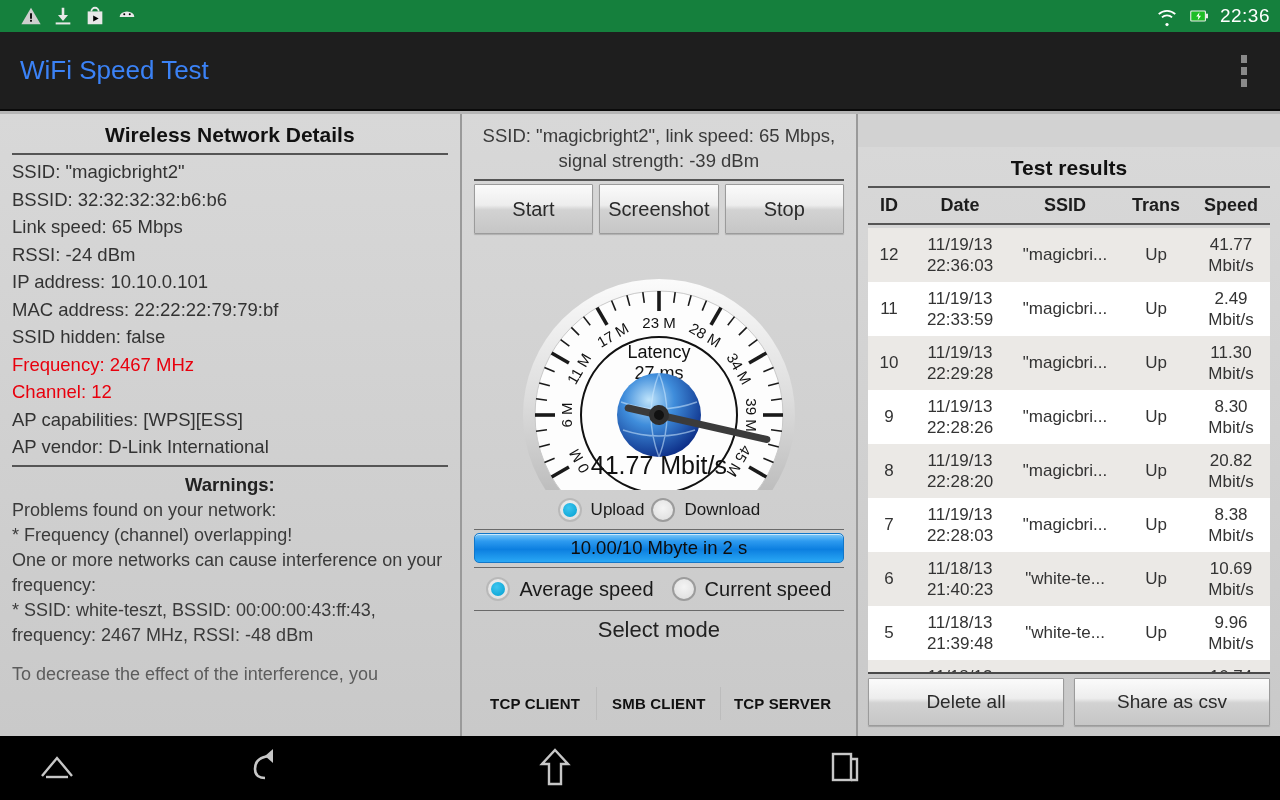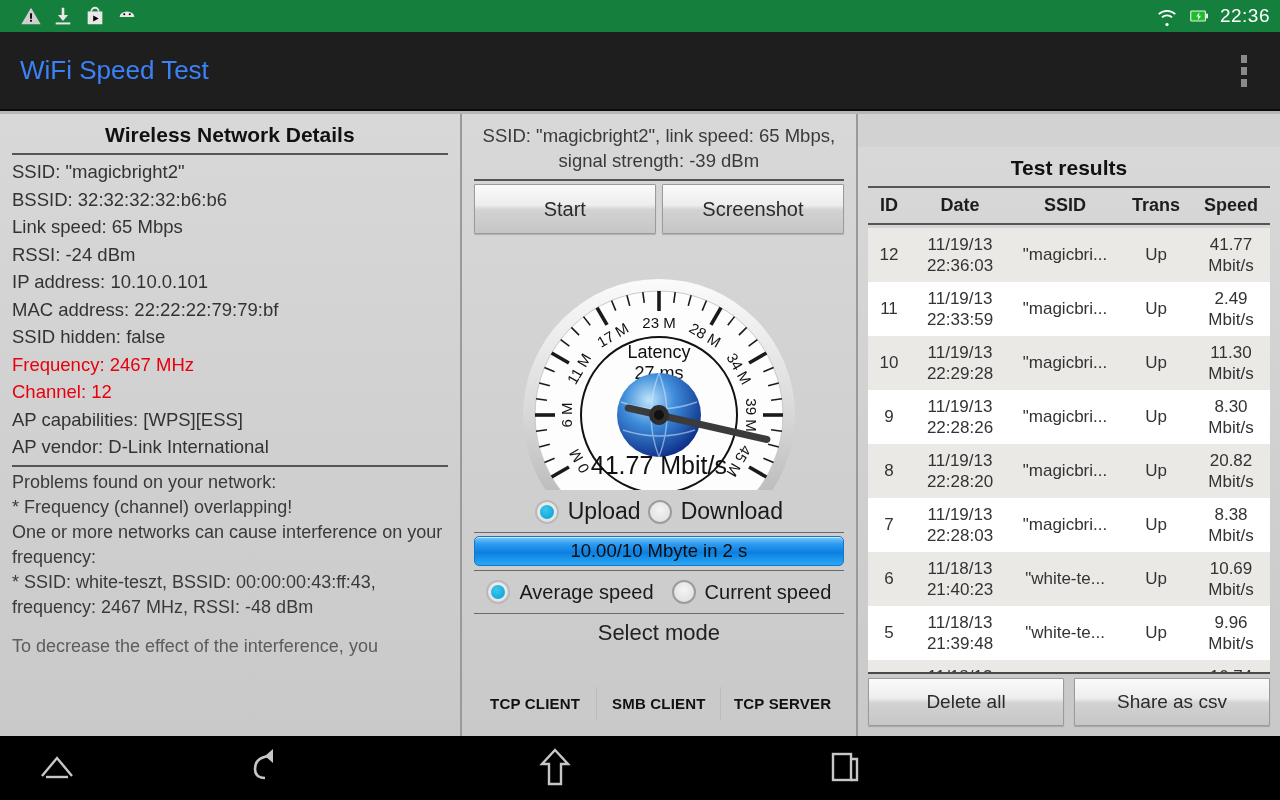--- a/index.html
+++ b/index.html
@@ -74,21 +74,21 @@
   .btnrow { display:flex; gap: 6px; padding-bottom: 6px; }
   .btnrow .btn { height: 50px; font-size: 20px; }
 
   .gauge-wrap { position: relative; height: 250px; display:flex; align-items:center; justify-content:center; }
   .speed-readout {
     position:absolute; width:100%; text-align:center; bottom: 10px;
     font-size: 25px; color:#111;
   }
 
   .radio-row { display:flex; align-items:center; justify-content:center; gap: 7px;
-    padding: 8px 0 7px; font-size: 23px; color:#1a1a1a; }
+    padding: 8px 0 7px; font-size: 17px; color:#1a1a1a; }
   .radio-row.small { font-size: 20px; padding: 9px 0 9px; gap: 18px; }
   .ropt { display:flex; align-items:center; gap: 9px; }
   .radio {
     width: 24px; height: 24px; border-radius: 50%;
     border: 2px solid #9c9c9c; background: radial-gradient(circle at 50% 40%, #f4f4f4, #dcdcdc);
     display:flex; align-items:center; justify-content:center;
   }
   .radio.on { border-color: #b9b9b9; }
   .radio.on::after { content:""; width: 14px; height: 14px; border-radius: 50%;
     background: radial-gradient(circle at 40% 35%, #3ec6f0, #029fd0); }
@@ -195,38 +195,40 @@
       <div class="kv">IP address: 10.10.0.101</div>
       <div class="kv">MAC address: 22:22:22:79:79:bf</div>
       <div class="kv">SSID hidden: false</div>
       <div class="kv alert">Frequency: 2467 MHz</div>
       <div class="kv alert">Channel: 12</div>
       <div class="kv">AP capabilities: [WPS][ESS]</div>
       <div class="kv">AP vendor: D-Link International</div>
     </div>
 
     <div class="hr" style="margin-top:4px"></div>
+    <div class="warn-title">Warnings:</div>
     <div class="warn-body">
       <p>Problems found on your network:</p>
       <p> * Frequency (channel) overlapping!</p>
       <p> One or more networks can cause interference on your frequency:</p>
       <p>  * SSID: white-teszt, BSSID: 00:00:00:43:ff:43, frequency: 2467 MHz, RSSI: -48 dBm</p>
     </div>
     <div class="warn-gap"></div>
     <div class="fade-line">To decrease the effect of the interference, you</div>
 
   </div>
 
   <div class="panel panel-mid">
     <div class="ssid-line">SSID: "magicbright2", link speed: 65 Mbps, signal strength: -39 dBm</div>
     <div class="hr"></div>
 
     <div class="btnrow">
       <div class="btn">Start</div>
       <div class="btn">Screenshot</div>
+      <div class="btn">Stop</div>
     </div>
 
     <div class="gauge-wrap">
       <svg width="340" height="250" viewBox="0 0 340 250">
         <defs>
           <linearGradient id="bez" x1="0" y1="0" x2="0" y2="1">
             <stop offset="0" stop-color="#fbfbfb"></stop>
               <stop offset=".45" stop-color="#dcdcdc"></stop>
             <stop offset="1" stop-color="#a9a9a9"></stop>
           </linearGradient>

